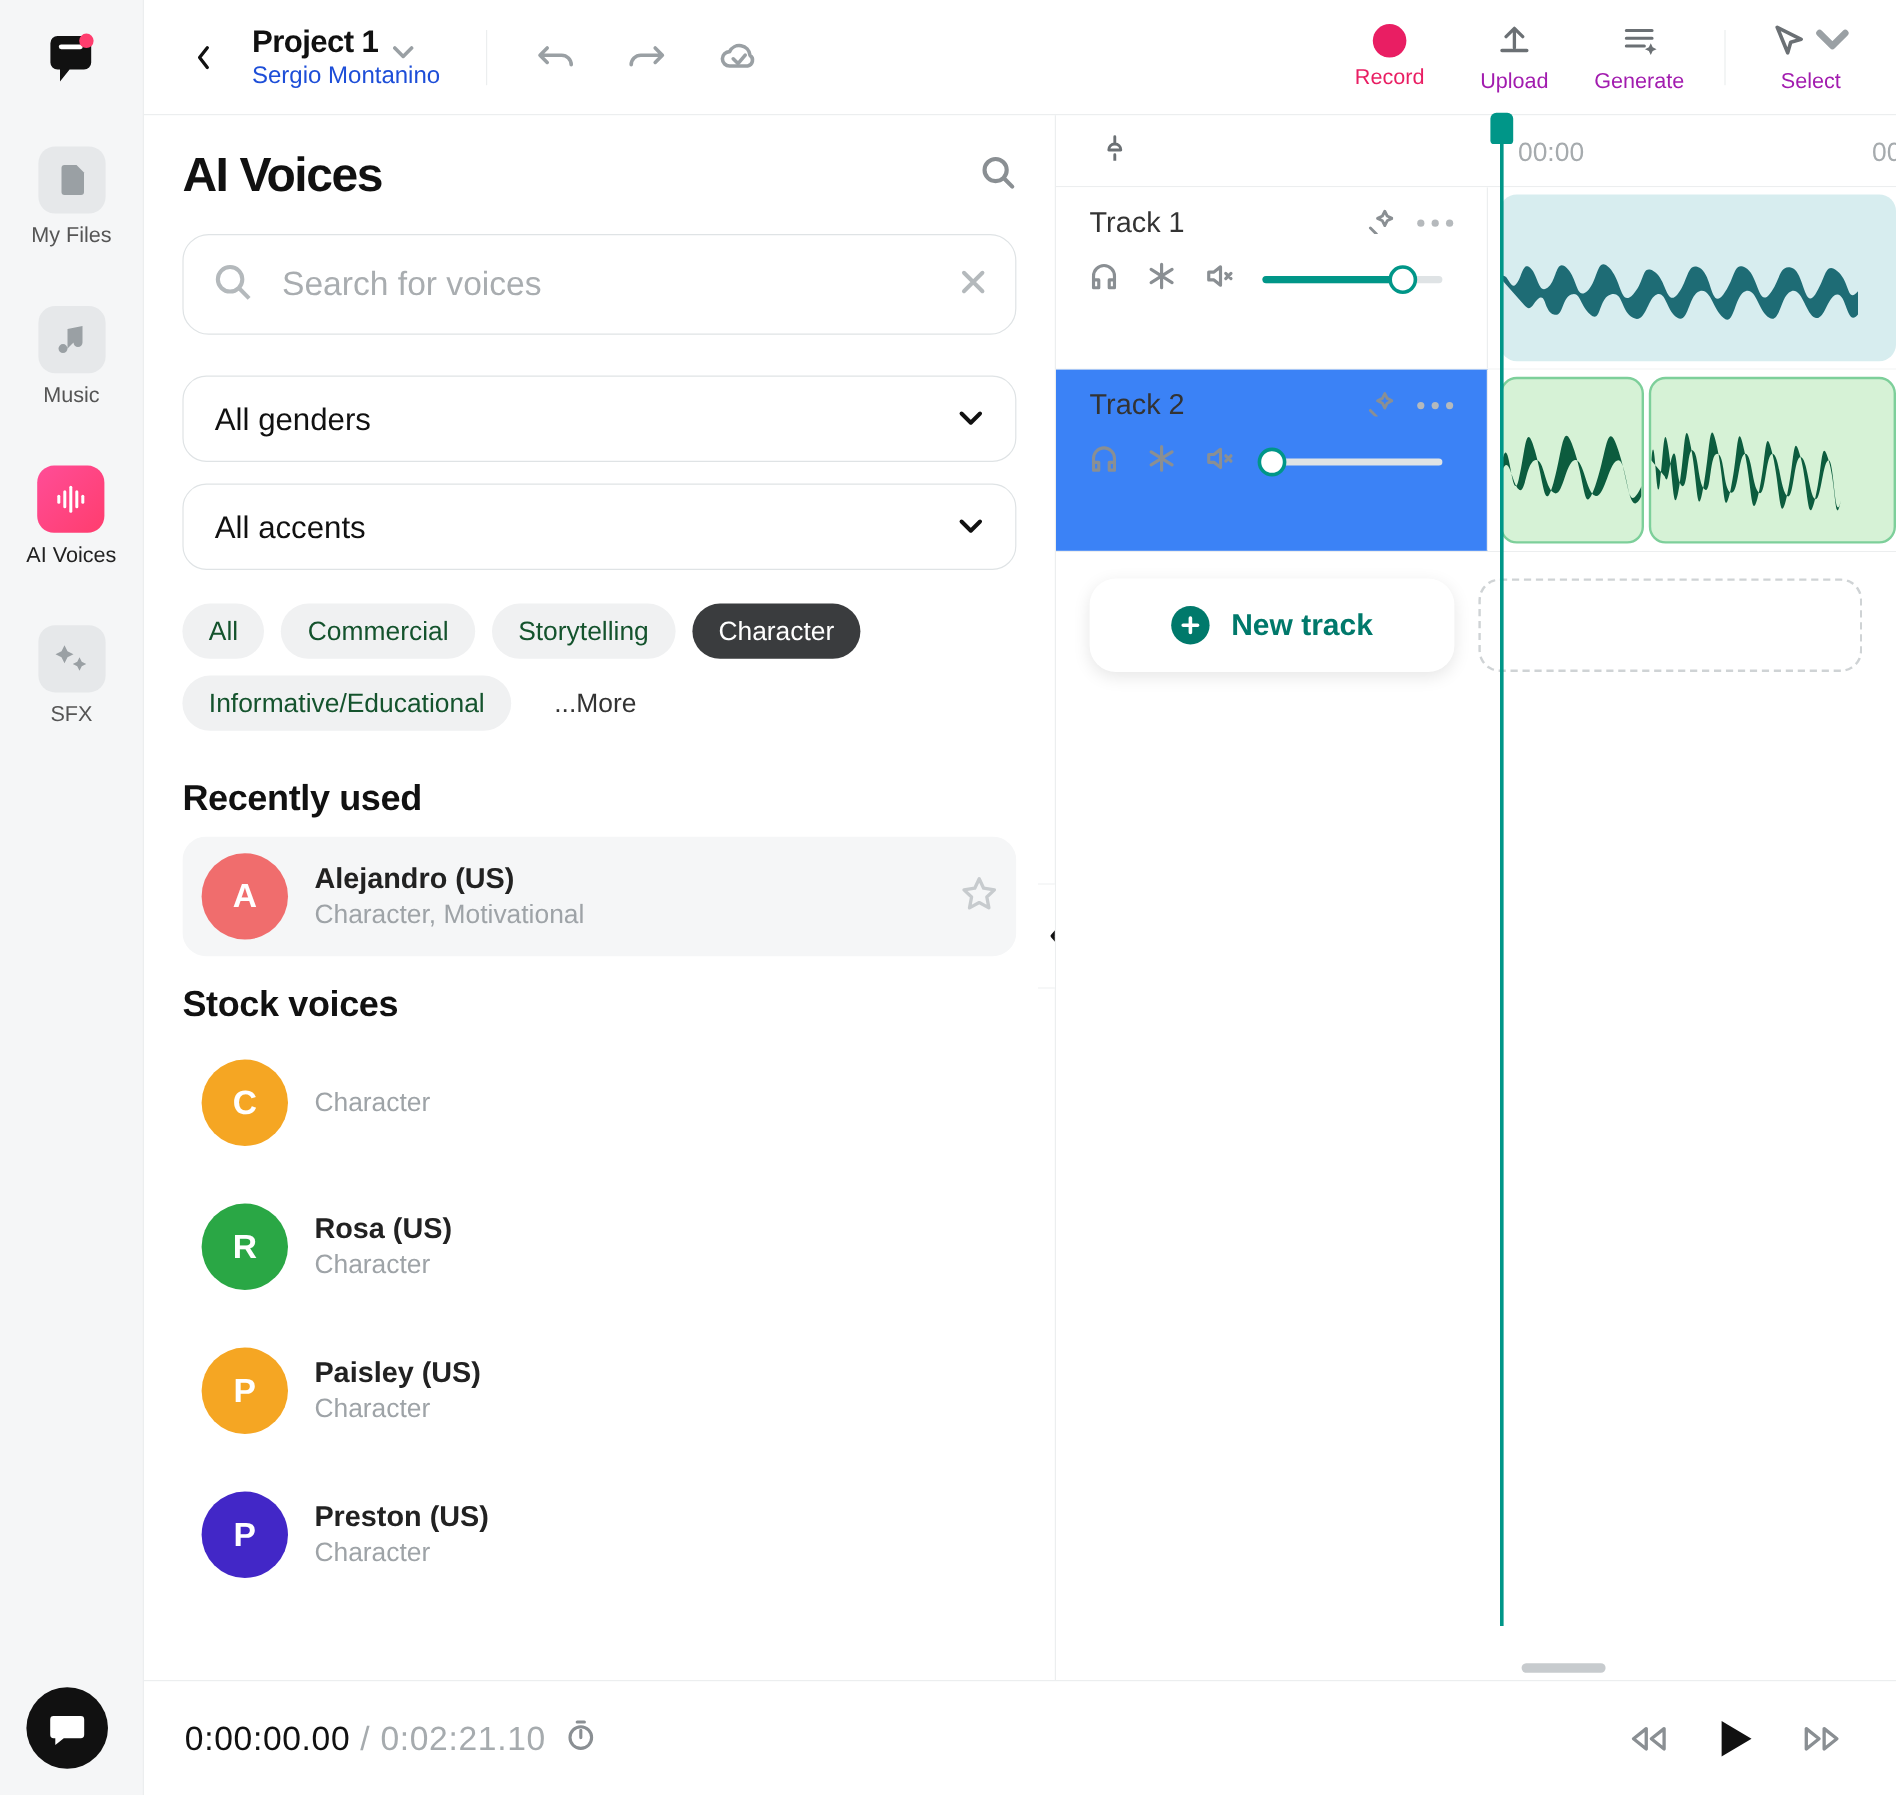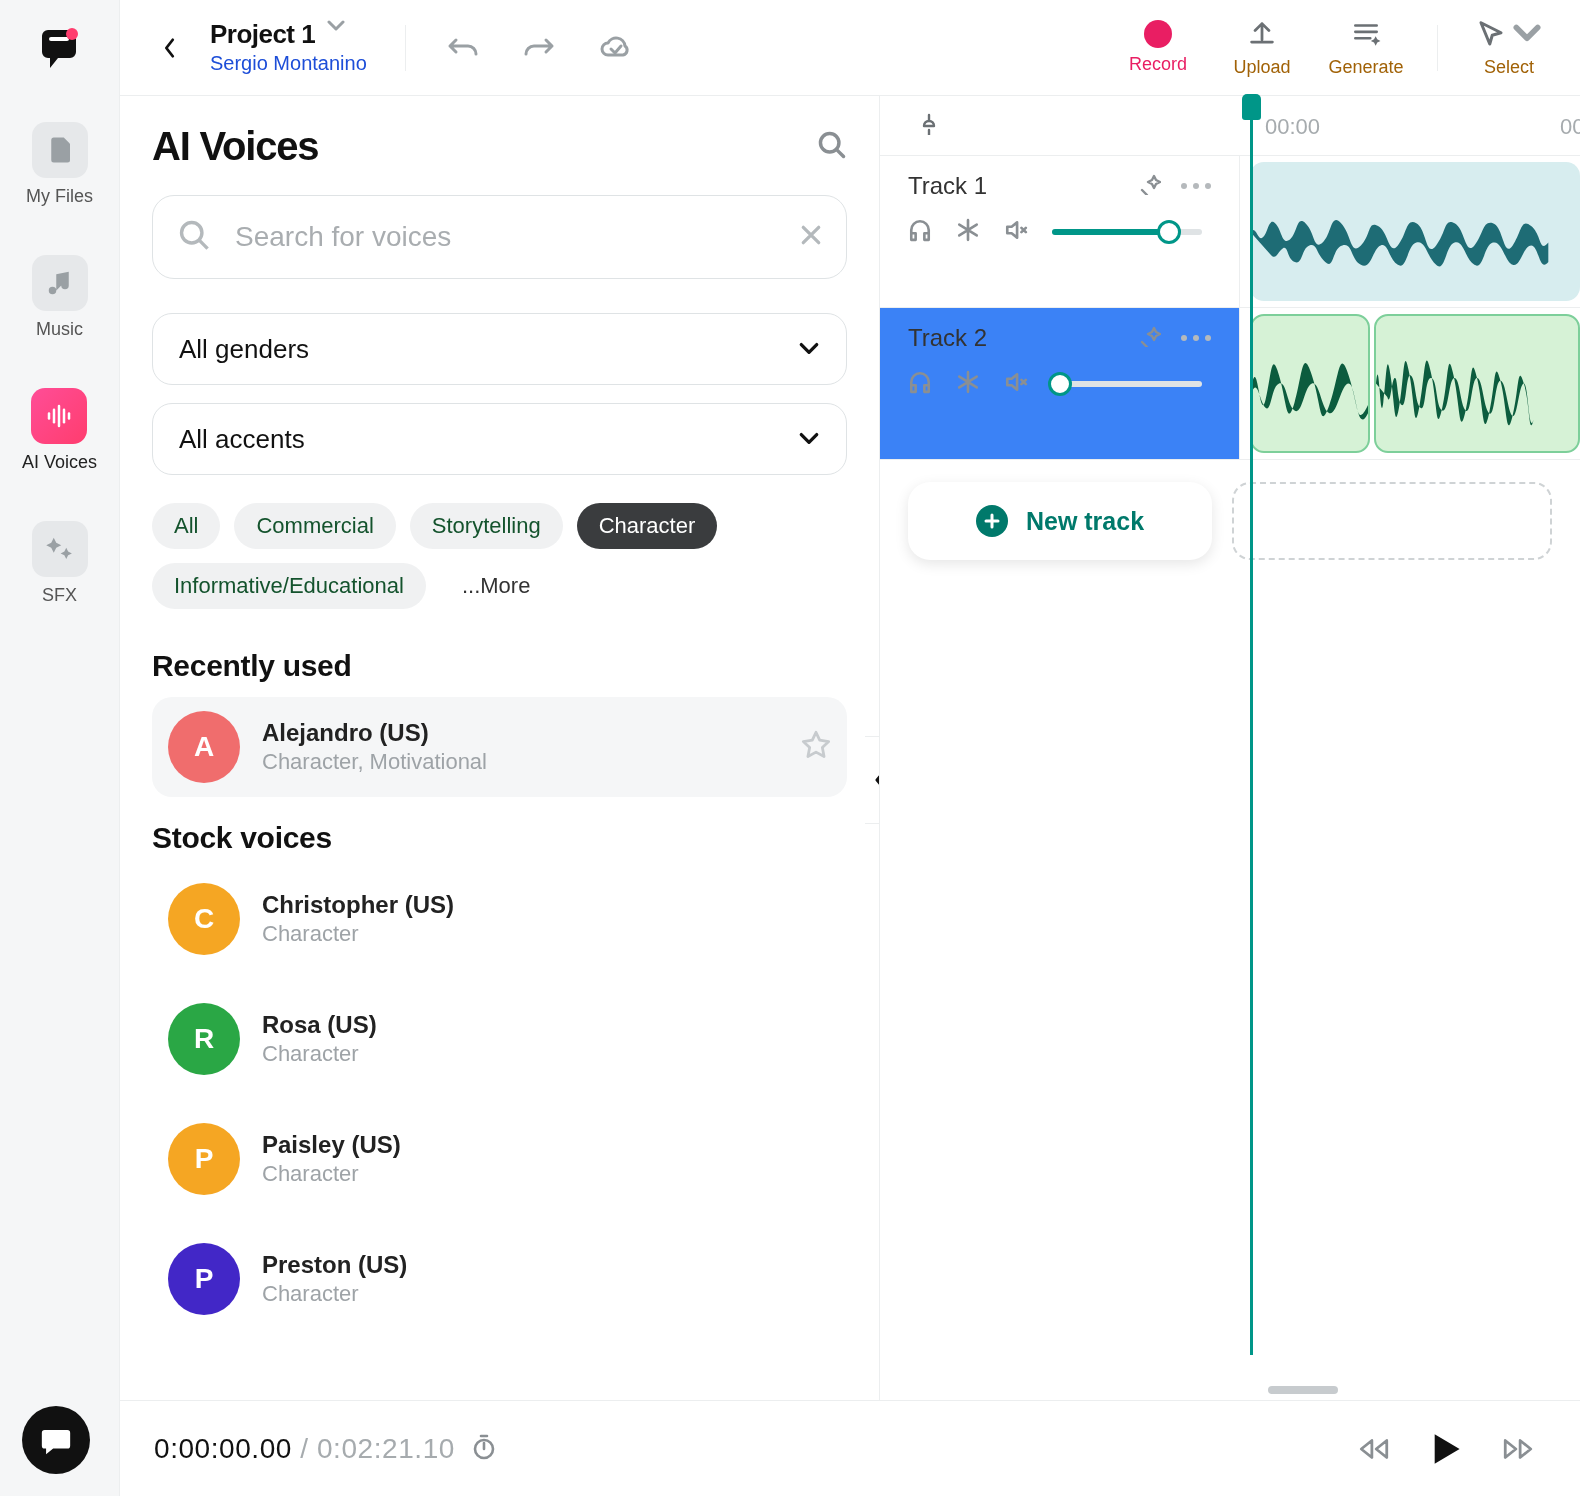--- a/index.html
+++ b/index.html
@@ -34,30 +34,30 @@
   .rail-item.active .rail-label{color:#222;font-weight:500}
   .chat-fab{position:absolute;bottom:22px;left:22px;width:68px;height:68px;border-radius:50%;background:#111;display:flex;align-items:center;justify-content:center;cursor:pointer}
   .chat-fab svg{width:34px;height:34px;fill:#fff}
 
   
   .main{flex:1;display:flex;flex-direction:column;min-width:0}
   .header{height:96px;border-bottom:1px solid var(--panel-border);display:flex;align-items:center;padding:0 28px;gap:18px}
   .back-btn{width:44px;height:44px;display:flex;align-items:center;justify-content:center;cursor:pointer}
   .back-btn svg{width:20px;height:22px;stroke:#111;fill:none;stroke-width:3;stroke-linecap:round;stroke-linejoin:round}
   .proj-block{display:flex;flex-direction:column;line-height:1.15;margin-right:10px}
-  .proj-row{display:flex;align-items:flex-start;gap:12px}
+  .proj-row{display:flex;align-items:flex-end;gap:12px}
   .proj-title{font-size:26px;font-weight:700;letter-spacing:-.02em}
   .proj-sub{font-size:20px;color:#1d4ed8;margin-top:2px}
   .divider{width:1px;height:46px;background:var(--panel-border);margin:0 10px}
   .hbtn{width:58px;height:56px;display:flex;align-items:center;justify-content:center;cursor:pointer}
   .hbtn svg{width:34px;height:30px;fill:none;stroke:#9aa0a4;stroke-width:3;stroke-linecap:round;stroke-linejoin:round}
   .spacer{flex:1}
   .tool{display:flex;flex-direction:column;align-items:center;gap:6px;min-width:86px;cursor:pointer}
   .tool .ico{height:34px;display:flex;align-items:center;justify-content:center}
-  .tool .lbl{font-size:18px;color:#a16207}
+  .tool .lbl{font-size:18px;color:#a21caf}
   .tool.record .ico{width:28px;height:28px;border-radius:50%;background:var(--red)}
   .tool.record .lbl{color:var(--red)}
   .tool svg{width:30px;height:30px;fill:none;stroke:#6b7074;stroke-width:2.4;stroke-linecap:round;stroke-linejoin:round}
   .select-wrap{display:flex;align-items:flex-start;gap:6px}
 
   .body2{flex:1;display:flex;min-height:0}
 
   
   .voices{width:760px;border-right:1px solid var(--panel-border);padding:28px 32px 0;overflow:hidden;display:flex;flex-direction:column;position:relative}
   .voices h1{margin:0 0 26px;font-size:40px;font-weight:800;letter-spacing:-.03em;display:flex;align-items:center;justify-content:space-between}
@@ -311,21 +311,20 @@
                   <path d="m13 2 3.2 6.8L24 10l-5.5 5.2L20 23l-7-3.8L6 23l1.5-7.8L2 10l7.8-1.2L13 2Z"></path>
                 </svg></span>
           </div>
         </div>
 
         <div class="section-title" style="margin-top:24px">Stock voices</div>
         <div class="voice-list">
           <div class="voice-item">
             <div class="avatar" style="background:#f5a623">C</div>
             <div class="voice-meta">
-              <span class="voice-name">Christopher (US)</span>
               <span class="voice-tags">Character</span>
             </div>
           </div>
           <div class="voice-item">
             <div class="avatar" style="background:#2aa745">R</div>
             <div class="voice-meta">
               <span class="voice-name">Rosa (US)</span>
               <span class="voice-tags">Character</span>
             </div>
           </div>

